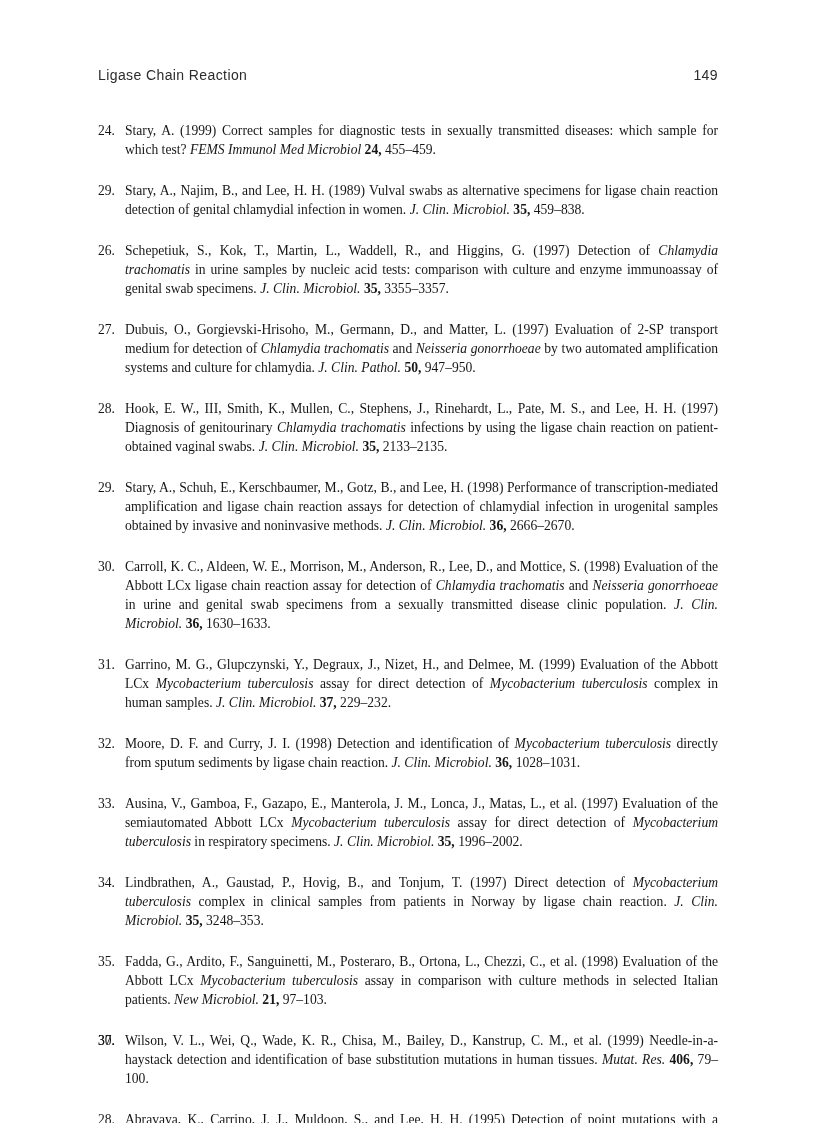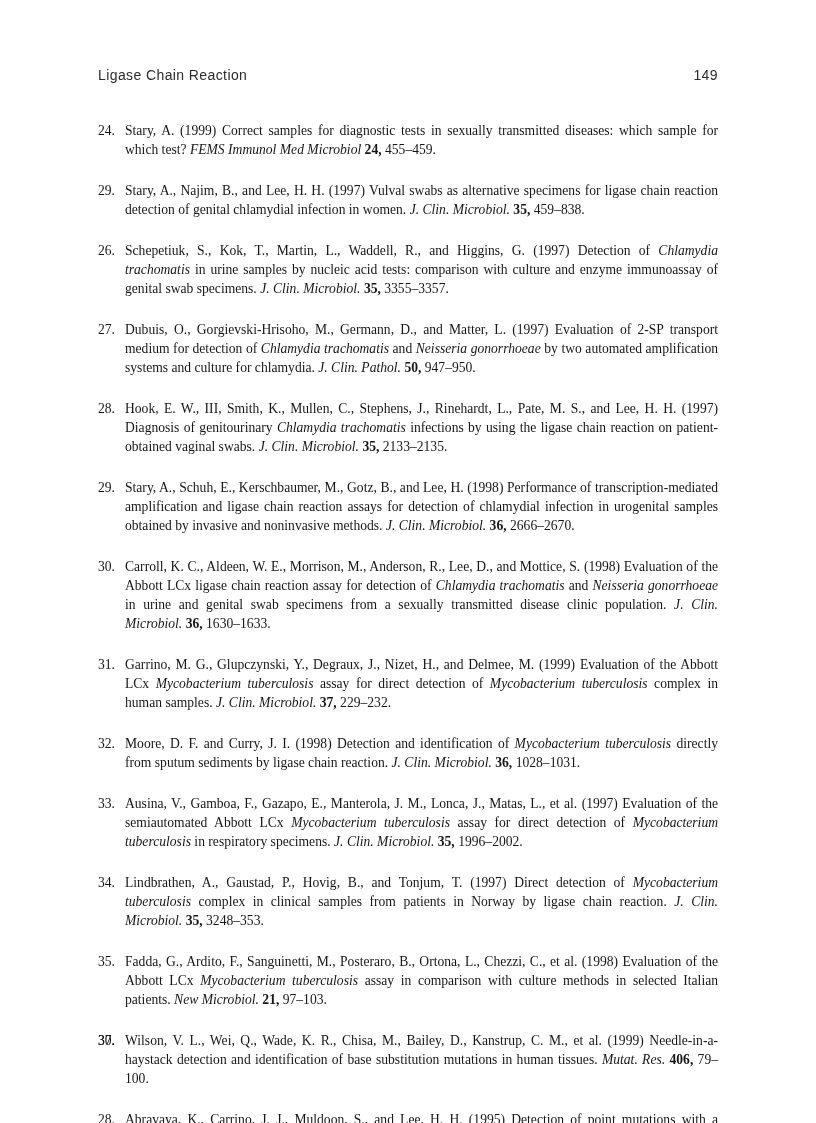--- a/index.html
+++ b/index.html
@@ -54,21 +54,21 @@
 </head>
 <body>
 
 <div class="page">
   <header class="running-head">
     <span>Ligase Chain Reaction</span>
     <span>149</span>
   </header>
   <main class="references" id="refs">
       <div class="ref"><span class="ref-num">24.</span><span class="ref-body"><span class="rm">Stary, A. (1999) Correct samples for diagnostic tests in sexually transmitted diseases: which sample for which test? </span><span class="it">FEMS Immunol Med Microbiol </span><span class="bd">24, </span><span class="rm">455–459.</span></span></div>
-      <div class="ref"><span class="ref-num">29.</span><span class="ref-body"><span class="rm">Stary, A., Najim, B., and Lee, H. H. (1997) Vulval swabs as alternative specimens for ligase chain reaction detection of genital chlamydial infection in women. </span><span class="it">J. Clin. Microbiol. </span><span class="bd">35, </span><span class="rm">459–838.</span></span></div>
+      <div class="ref"><span class="ref-num">29.</span><span class="ref-body"><span class="rm">Stary, A., Najim, B., and Lee, H. H. (1989) Vulval swabs as alternative specimens for ligase chain reaction detection of genital chlamydial infection in women. </span><span class="it">J. Clin. Microbiol. </span><span class="bd">35, </span><span class="rm">459–838.</span></span></div>
       <div class="ref"><span class="ref-num">26.</span><span class="ref-body"><span class="rm">Schepetiuk, S., Kok, T., Martin, L., Waddell, R., and Higgins, G. (1997) Detection of </span><span class="it">Chlamydia trachomatis </span><span class="rm">in urine samples by nucleic acid tests: comparison with culture and enzyme immunoassay of genital swab specimens. </span><span class="it">J. Clin. Microbiol. </span><span class="bd">35, </span><span class="rm">3355–3357.</span></span></div>
       <div class="ref"><span class="ref-num">27.</span><span class="ref-body"><span class="rm">Dubuis, O., Gorgievski-Hrisoho, M., Germann, D., and Matter, L. (1997) Evaluation of 2-SP transport medium for detection of </span><span class="it">Chlamydia trachomatis </span><span class="rm">and </span><span class="it">Neisseria gonorrhoeae </span><span class="rm">by two automated amplification systems and culture for chlamydia. </span><span class="it">J. Clin. Pathol. </span><span class="bd">50, </span><span class="rm">947–950.</span></span></div>
       <div class="ref"><span class="ref-num">28.</span><span class="ref-body"><span class="rm">Hook, E. W., III, Smith, K., Mullen, C., Stephens, J., Rinehardt, L., Pate, M. S., and Lee, H. H. (1997) Diagnosis of genitourinary </span><span class="it">Chlamydia trachomatis </span><span class="rm">infections by using the ligase chain reaction on patient-obtained vaginal swabs. </span><span class="it">J. Clin. Microbiol. </span><span class="bd">35, </span><span class="rm">2133–2135.</span></span></div>
       <div class="ref"><span class="ref-num">29.</span><span class="ref-body"><span class="rm">Stary, A., Schuh, E., Kerschbaumer, M., Gotz, B., and Lee, H. (1998) Performance of transcription-mediated amplification and ligase chain reaction assays for detection of chlamydial infection in urogenital samples obtained by invasive and noninvasive methods. </span><span class="it">J. Clin. Microbiol. </span><span class="bd">36, </span><span class="rm">2666–2670.</span></span></div>
       <div class="ref"><span class="ref-num">30.</span><span class="ref-body"><span class="rm">Carroll, K. C., Aldeen, W. E., Morrison, M., Anderson, R., Lee, D., and Mottice, S. (1998) Evaluation of the Abbott LCx ligase chain reaction assay for detection of </span><span class="it">Chlamydia trachomatis </span><span class="rm">and </span><span class="it">Neisseria gonorrhoeae </span><span class="rm">in urine and genital swab specimens from a sexually transmitted disease clinic population. </span><span class="it">J. Clin. Microbiol. </span><span class="bd">36, </span><span class="rm">1630–1633.</span></span></div>
       <div class="ref"><span class="ref-num">31.</span><span class="ref-body"><span class="rm">Garrino, M. G., Glupczynski, Y., Degraux, J., Nizet, H., and Delmee, M. (1999) Evaluation of the Abbott LCx </span><span class="it">Mycobacterium tuberculosis </span><span class="rm">assay for direct detection of </span><span class="it">Mycobacterium tuberculosis </span><span class="rm">complex in human samples. </span><span class="it">J. Clin. Microbiol. </span><span class="bd">37, </span><span class="rm">229–232.</span></span></div>
       <div class="ref"><span class="ref-num">32.</span><span class="ref-body"><span class="rm">Moore, D. F. and Curry, J. I. (1998) Detection and identification of </span><span class="it">Mycobacterium tuberculosis </span><span class="rm">directly from sputum sediments by ligase chain reaction. </span><span class="it">J. Clin. Microbiol. </span><span class="bd">36, </span><span class="rm">1028–1031.</span></span></div>
       <div class="ref"><span class="ref-num">33.</span><span class="ref-body"><span class="rm">Ausina, V., Gamboa, F., Gazapo, E., Manterola, J. M., Lonca, J., Matas, L., et al. (1997) Evaluation of the semiautomated Abbott LCx </span><span class="it">Mycobacterium tuberculosis </span><span class="rm">assay for direct detection of </span><span class="it">Mycobacterium tuberculosis </span><span class="rm">in respiratory specimens. </span><span class="it">J. Clin. Microbiol. </span><span class="bd">35, </span><span class="rm">1996–2002.</span></span></div>
       <div class="ref"><span class="ref-num">34.</span><span class="ref-body"><span class="rm">Lindbrathen, A., Gaustad, P., Hovig, B., and Tonjum, T. (1997) Direct detection of </span><span class="it">Mycobacterium tuberculosis </span><span class="rm">complex in clinical samples from patients in Norway by ligase chain reaction. </span><span class="it">J. Clin. Microbiol. </span><span class="bd">35, </span><span class="rm">3248–353.</span></span></div>
       <div class="ref"><span class="ref-num">35.</span><span class="ref-body"><span class="rm">Fadda, G., Ardito, F., Sanguinetti, M., Posteraro, B., Ortona, L., Chezzi, C., et al. (1998) Evaluation of the Abbott LCx </span><span class="it">Mycobacterium tuberculosis </span><span class="rm">assay in comparison with culture methods in selected Italian patients. </span><span class="it">New Microbiol. </span><span class="bd">21, </span><span class="rm">97–103.</span></span></div>

